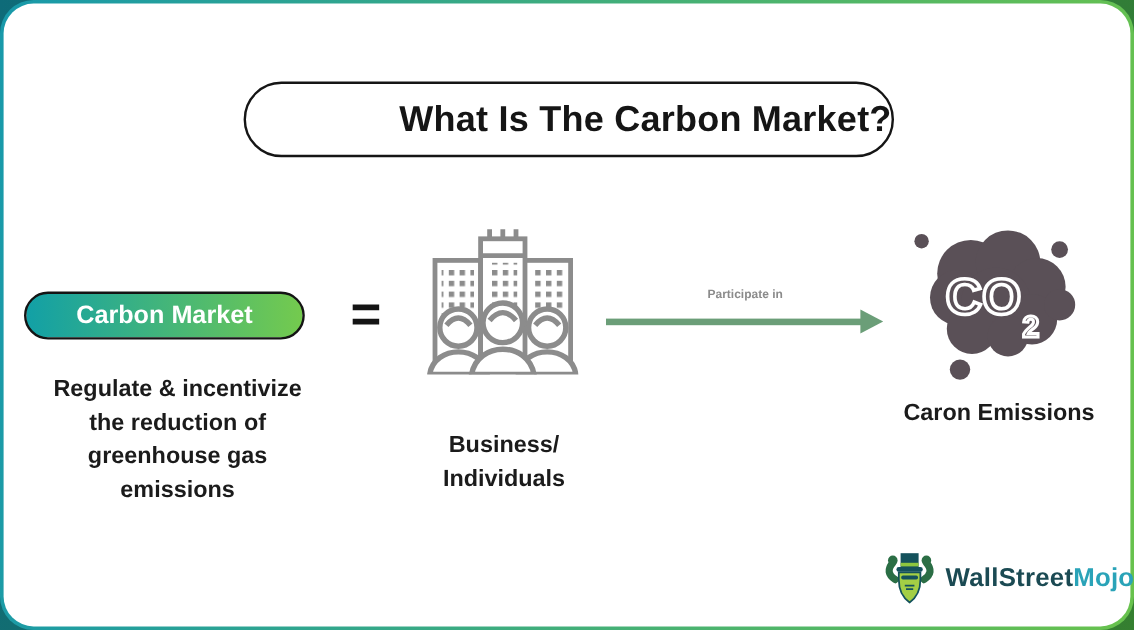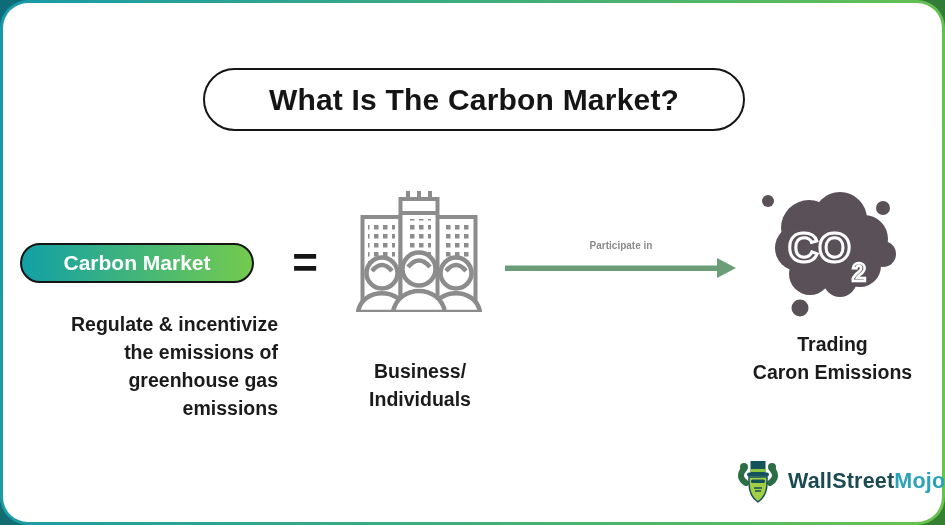--- a/index.html
+++ b/index.html
@@ -30,40 +30,40 @@
     background:linear-gradient(95deg,var(--border-gradient-start) 0%,var(--border-gradient-end) 100%);
   }
   .card{
     position:absolute;inset:3px;
     border-radius:25px;
     background:#ffffff;
   }
   .title-pill{
     position:absolute;left:203px;top:68px;width:542px;height:63px;
     border:2.5px solid #151515;border-radius:32px;
-    display:flex;align-items:center;justify-content:center;
+    display:flex;align-items:center;justify-content:flex-end;
     background:#fff;
   }
   .title-pill span{
     font-size:30px;font-weight:800;color:#151515;letter-spacing:.2px;
   }
   .term-pill{
     position:absolute;left:20px;top:243px;width:234px;height:40px;
     border:2px solid #141414;border-radius:21px;
     background:linear-gradient(90deg,var(--pill-gradient-start) 0%,var(--pill-gradient-end) 100%);
     display:flex;align-items:center;justify-content:center;
   }
   .term-pill span{font-size:21px;font-weight:800;color:#ffffff;}
   .equals{
     position:absolute;left:287px;top:238px;width:36px;
     font-size:44px;font-weight:900;color:#141414;text-align:center;
   }
   .definition{
     position:absolute;left:18px;top:310px;width:260px;
-    text-align:right;font-size:19.5px;font-weight:700;
+    text-align:center;font-size:19.5px;font-weight:700;
     line-height:28px;color:#1b1b1b;
   }
   .icon-buildings{position:absolute;left:356px;top:189px;}
   .actor-label{
     position:absolute;left:345px;top:329px;width:150px;
     text-align:center;font-size:19.5px;font-weight:700;line-height:28px;color:#1b1b1b;margin-top:28px;
   }
   .participate-label{
     position:absolute;left:505px;top:240px;width:232px;
     text-align:center;font-size:10px;font-weight:700;color:#8b8b8b;
@@ -92,21 +92,21 @@
   <div class="title-pill">
     <span>What Is The Carbon Market?</span>
   </div>
 
   <div class="term-pill">
     <span>Carbon Market</span>
   </div>
 
   <div class="definition">
     <div>Regulate &amp; incentivize</div>
-    <div>the emissions of</div>
+    <div>the reduction of</div>
     <div>greenhouse gas</div>
     <div>emissions</div>
   </div>
 
   <div class="equals">=</div>
 
   <svg class="icon-buildings" width="126" height="123" viewBox="0 0 126 123">
     <defs>
       <pattern id="win" patternUnits="userSpaceOnUse" width="9" height="9">
         <rect x="0" y="0" width="4.5" height="4.5" fill="#8c8c8c"></rect>
@@ -159,21 +159,20 @@
       <circle cx="88" cy="98" r="17"></circle>
       <circle cx="16" cy="19" r="6"></circle>
       <circle cx="131" cy="26" r="7"></circle>
       <circle cx="48" cy="126" r="8.5"></circle>
     </g>
     <text x="36" y="80" font-size="42" font-weight="bold" fill="none" stroke="#ffffff" stroke-width="3">CO</text>
     <text x="100" y="99" font-size="25" font-weight="bold" fill="none" stroke="#ffffff" stroke-width="2.5">2</text>
   </svg>
 
   <div class="outcome-label">
-    <div>Trading</div>
     <div>Caron Emissions</div>
   </div>
 
   <div class="logo">
     <svg width="46" height="50" viewBox="0 0 46 50">
       <g stroke="#2b6e45" stroke-width="6" fill="none" stroke-linecap="round">
         <path d="M9,13 q-7,8 2,14"></path>
         <path d="M37,13 q7,8 -2,14"></path>
       </g>
       <circle cx="9" cy="11" r="4" fill="#2b6e45"></circle>

